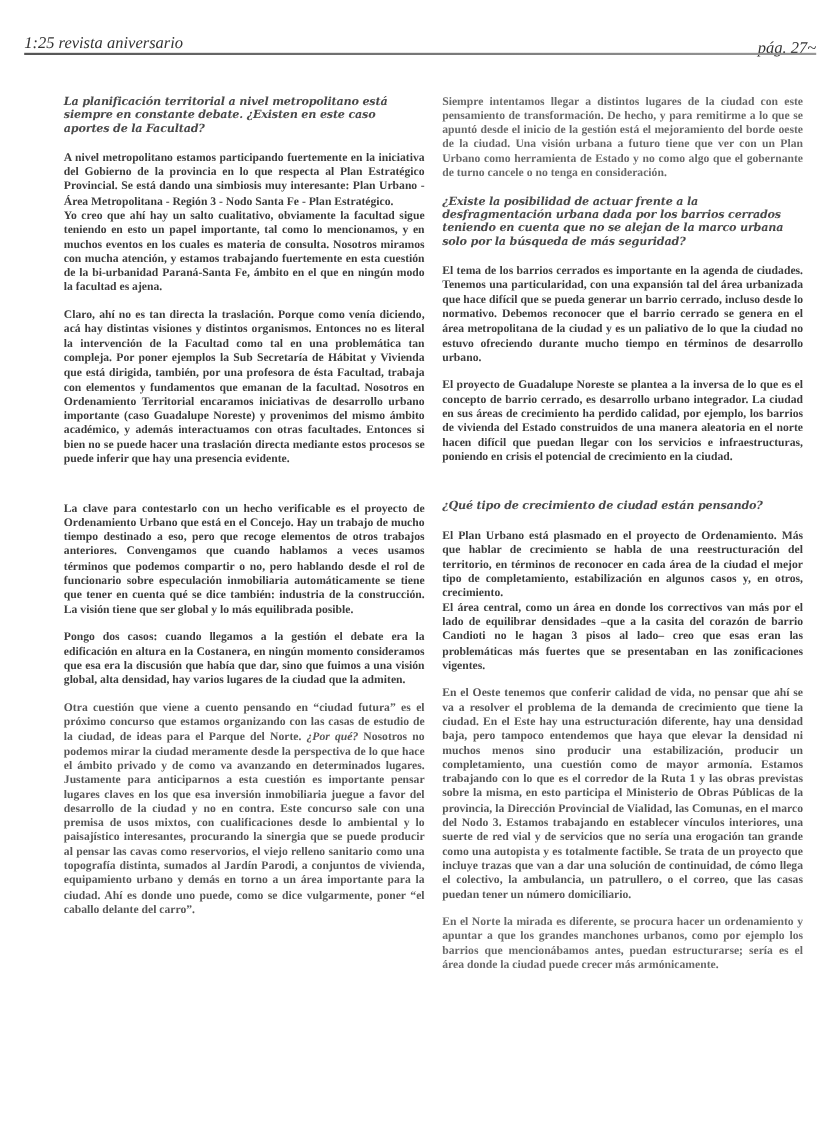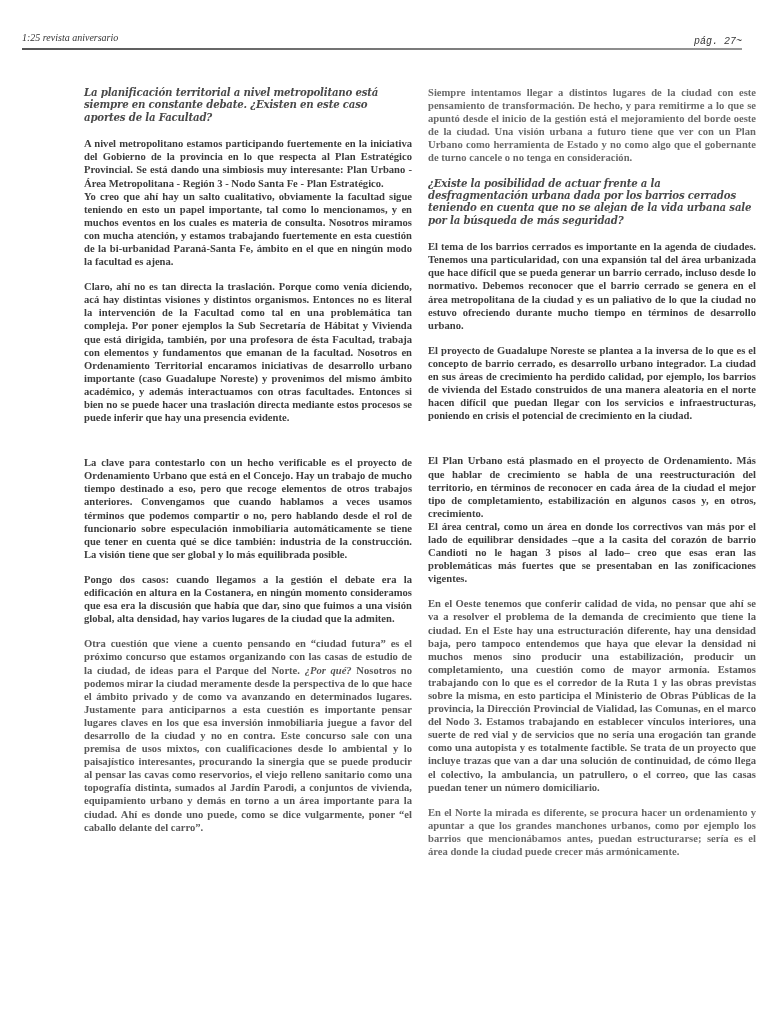--- a/index.html
+++ b/index.html
@@ -1,25 +1,25 @@
 <!DOCTYPE html>
 <html><head>
 <meta charset="utf-8">
 <style>
   html, body { margin: 0; padding: 0; }
   body {
     width: 762px; height: 1023px; background: #ffffff; position: relative; overflow: hidden;
     font-family: "DejaVu Serif", serif; color: #3a3a3a;
   }
   .header { position: absolute; left: 22px; top: 32px; width: 720px; height: 20px; }
-  .header .left { position: absolute; left: 0; top: 0; font-style: italic; font-size: 10px; color: #333; font-family: "Liberation Serif", serif; }
-  .header .right { position: absolute; right: 0; top: 4px; font-style: italic; font-size: 10px; color: #333; font-family: Liberation Mono, monospace; }
+  .header .left { position: absolute; left: 0; top: 0; font-style: italic; font-size: 15px; color: #333; font-family: "Liberation Serif", serif; }
+  .header .right { position: absolute; right: 0; top: 4px; font-style: italic; font-size: 15px; color: #333; font-family: Liberation Serif, serif; }
   .header .rule { position: absolute; left: 0; right: 0; top: 16px; height: 2px; background: linear-gradient(to right, #555, #777 50%, #999); }
 
-  .col { position: absolute; top: 86px; width: 328px; margin-left: 26px; }
+  .col { position: absolute; top: 86px; width: 328px; }
   .col.left { left: 58px; }
   .col.right { left: 402px; }
 
   .q {
     font-family: "DejaVu Serif", serif; font-style: italic; font-weight: bold;
     font-size: 10.2px; line-height: 12.4px; color: #4a4a4a; margin: 0 0 14px 0; letter-spacing: -0.2px;
   }
   .p {
     font-family: "Liberation Serif", serif; font-size: 10.6px; line-height: 13.1px;
     text-align: justify; color: #3d3d3d; margin: 0 0 12px 0; font-weight: bold;
@@ -53,24 +53,25 @@
     <p class="p">Pongo dos casos: cuando llegamos a la gestión el debate era la edificación en altura en la Costanera, en ningún momento consideramos que esa era la discusión que había que dar, sino que fuimos a una visión global, alta densidad, hay varios lugares de la ciudad que la admiten.</p>
     <p class="p mixed"><span>Otra cuestión que viene a cuento pensando en “ciudad futura” es el próximo concurso que estamos organizando con las casas de estudio de la ciudad, de ideas para el Parque del Norte. </span><em>¿Por qué?</em><span> Nosotros no podemos mirar la ciudad meramente desde la perspectiva de lo que hace el ámbito privado y de como va avanzando en determinados lugares. Justamente para anticiparnos a esta cuestión es importante pensar lugares claves en los que esa inversión inmobiliaria juegue a favor del desarrollo de la ciudad y no en contra. Este concurso sale con una premisa de usos mixtos, con cualificaciones desde lo ambiental y lo paisajístico interesantes, procurando la sinergia que se puede producir al pensar las cavas como reservorios, el viejo relleno sanitario como una topografía distinta, sumados al Jardín Parodi, a conjuntos de vivienda, equipamiento urbano y demás en torno a un área importante para la ciudad. Ahí es donde uno puede, como se dice vulgarmente, poner “el caballo delante del carro”.</span></p>
   </section>
 </div>
 
 <div class="col right">
   <section>
     <p class="p faint">Siempre intentamos llegar a distintos lugares de la ciudad con este pensamiento de transformación. De hecho, y para remitirme a lo que se apuntó desde el inicio de la gestión está el mejoramiento del borde oeste de la ciudad. Una visión urbana a futuro tiene que ver con un Plan Urbano como herramienta de Estado y no como algo que el gobernante de turno cancele o no tenga en consideración.</p>
   </section>
   <section>
-    <h3 class="q">¿Existe la posibilidad de actuar frente a la desfragmentación urbana dada por los barrios cerrados teniendo en cuenta que no se alejan de la vida urbana sale por la búsqueda de más seguridad?</h3>
+    <h3 class="q">¿Existe la posibilidad de actuar frente a la desfragmentación urbana dada por los barrios cerrados teniendo en cuenta que no se alejan de la marco urbana solo por la búsqueda de más seguridad?</h3>
     <p class="p">El tema de los barrios cerrados es importante en la agenda de ciudades. Tenemos una particularidad, con una expansión tal del área urbanizada que hace difícil que se pueda generar un barrio cerrado, incluso desde lo normativo. Debemos reconocer que el barrio cerrado se genera en el área metropolitana de la ciudad y es un paliativo de lo que la ciudad no estuvo ofreciendo durante mucho tiempo en términos de desarrollo urbano.</p>
     <p class="p">El proyecto de Guadalupe Noreste se plantea a la inversa de lo que es el concepto de barrio cerrado, es desarrollo urbano integrador. La ciudad en sus áreas de crecimiento ha perdido calidad, por ejemplo, los barrios de vivienda del Estado construidos de una manera aleatoria en el norte hacen difícil que puedan llegar con los servicios e infraestructuras, poniendo en crisis el potencial de crecimiento en la ciudad.</p>
   </section>
   <div class="gap-l"></div>
   <section>
+    <h3 class="q">¿Qué tipo de crecimiento de ciudad están pensando?</h3>
     <p class="p" style="margin-bottom:0">El Plan Urbano está plasmado en el proyecto de Ordenamiento. Más que hablar de crecimiento se habla de una reestructuración del territorio, en términos de reconocer en cada área de la ciudad el mejor tipo de completamiento, estabilización en algunos casos y, en otros, crecimiento.</p>
     <p class="p">El área central, como un área en donde los correctivos van más por el lado de equilibrar densidades –que a la casita del corazón de barrio Candioti no le hagan 3 pisos al lado– creo que esas eran las problemáticas más fuertes que se presentaban en las zonificaciones vigentes.</p>
     <p class="p mixed">En el Oeste tenemos que conferir calidad de vida, no pensar que ahí se va a resolver el problema de la demanda de crecimiento que tiene la ciudad. En el Este hay una estructuración diferente, hay una densidad baja, pero tampoco entendemos que haya que elevar la densidad ni muchos menos sino producir una estabilización, producir un completamiento, una cuestión como de mayor armonía. Estamos trabajando con lo que es el corredor de la Ruta 1 y las obras previstas sobre la misma, en esto participa el Ministerio de Obras Públicas de la provincia, la Dirección Provincial de Vialidad, las Comunas, en el marco del Nodo 3. Estamos trabajando en establecer vínculos interiores, una suerte de red vial y de servicios que no sería una erogación tan grande como una autopista y es totalmente factible. Se trata de un proyecto que incluye trazas que van a dar una solución de continuidad, de cómo llega el colectivo, la ambulancia, un patrullero, o el correo, que las casas puedan tener un número domiciliario.</p>
     <p class="p faint">En el Norte la mirada es diferente, se procura hacer un ordenamiento y apuntar a que los grandes manchones urbanos, como por ejemplo los barrios que mencionábamos antes, puedan estructurarse; sería es el área donde la ciudad puede crecer más armónicamente.</p>
   </section>
 </div>
 
 </body></html>

